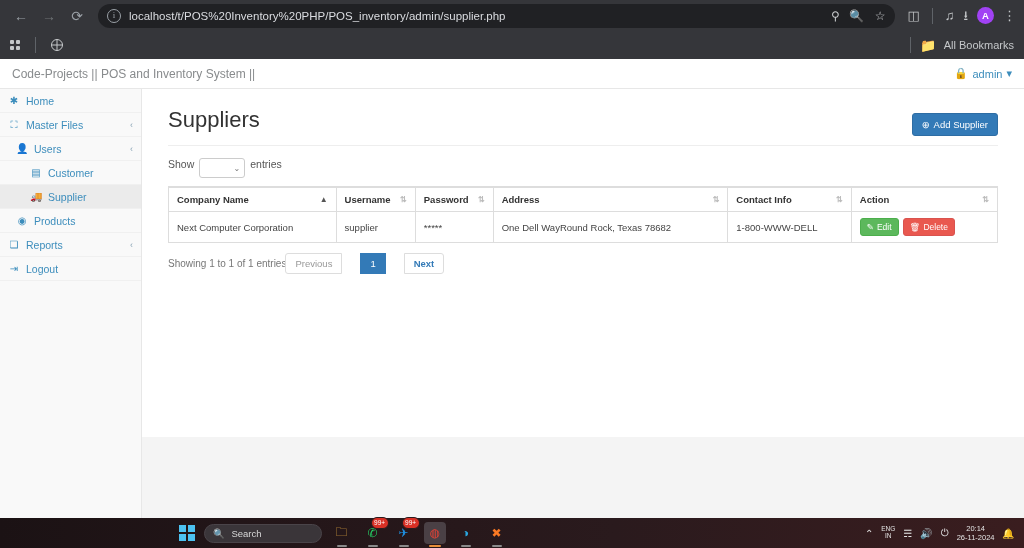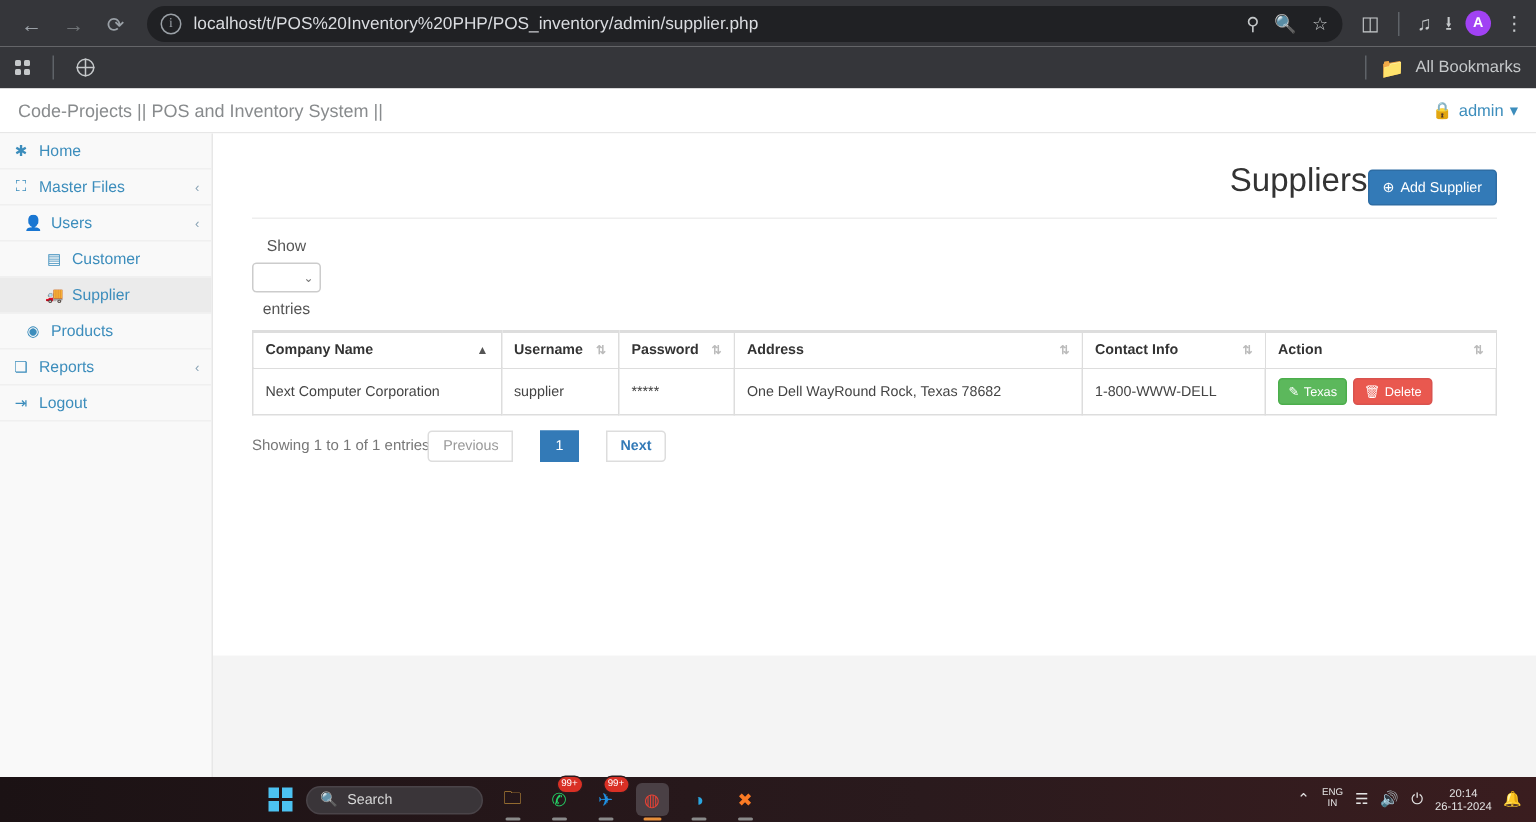--- a/index.html
+++ b/index.html
@@ -97,30 +97,30 @@
   .nav-item.lvl2 { padding-left: 30px; }
 
   
   .content { flex: 1; padding: 0; background: #f4f4f4; }
   .card { background: #fff; min-height: 348px; padding: 18px 26px 10px 26px; }
 
   .page-title {
     font-size: 22px; color: #333; font-weight: normal; padding-bottom: 10px;
     display: flex; align-items: flex-start;
   }
-  .title-row { display: flex; align-items: flex-start; justify-content: flex-end; }
+  .title-row { display: flex; align-items: flex-start; justify-content: space-between; }
   .btn-add {
     background: #337ab7; color: #fff; font-size: 9.5px; border: 1px solid #2e6da4;
     border-radius: 3px; padding: 5px 9px; display: inline-flex; align-items: center; gap: 4px;
     margin-top: 6px;
   }
   .title-rule { border-top: 1px solid #eee; margin: 2px 0 12px 0; }
 
   .dt-top { display: flex; align-items: center; justify-content: space-between; margin-bottom: 8px; }
-  .dt-length, .dt-filter { font-size: 10.5px; color: #555; display: flex; align-items: center; gap: 5px; flex-direction: column; }
+  .dt-length, .dt-filter { font-size: 10.5px; color: #555; display: flex; align-items: flex-start; gap: 5px; }
   .dt-select {
     width: 46px; height: 20px; border: 1px solid #ccc; border-radius: 3px; background: #fff;
     font-size: 10px; color: #555; position: relative; display: flex; align-items: center;
     padding: 0 4px;
   }
   .dt-select .caret { margin-left: auto; font-size: 8px; color: #777; }
   .dt-input {
     width: 100px; height: 20px; border: 1px solid #ccc; border-radius: 3px; background: #fff;
   }
 
@@ -330,21 +330,21 @@
             </thead>
             <tbody id="tbody-rows">
                 <tr>
                   <td>Next Computer Corporation</td>
                   <td>supplier</td>
                   <td>*****</td>
                   <td>One Dell WayRound Rock, Texas 78682</td>
                   <td>1-800-WWW-DELL</td>
                   <td><span class="btn-xs btn-edit">
                       <span>✎</span>
-                      <span>Texas</span>
+                      <span>Edit</span>
                     </span><span class="btn-xs btn-del">
                       <span>🗑</span>
                       <span>Delete</span>
                     </span></td>
                 </tr>
               </tbody>
           </table>
 
           <div class="dt-bottom">
             <div class="dt-info">Showing 1 to 1 of 1 entries</div>

